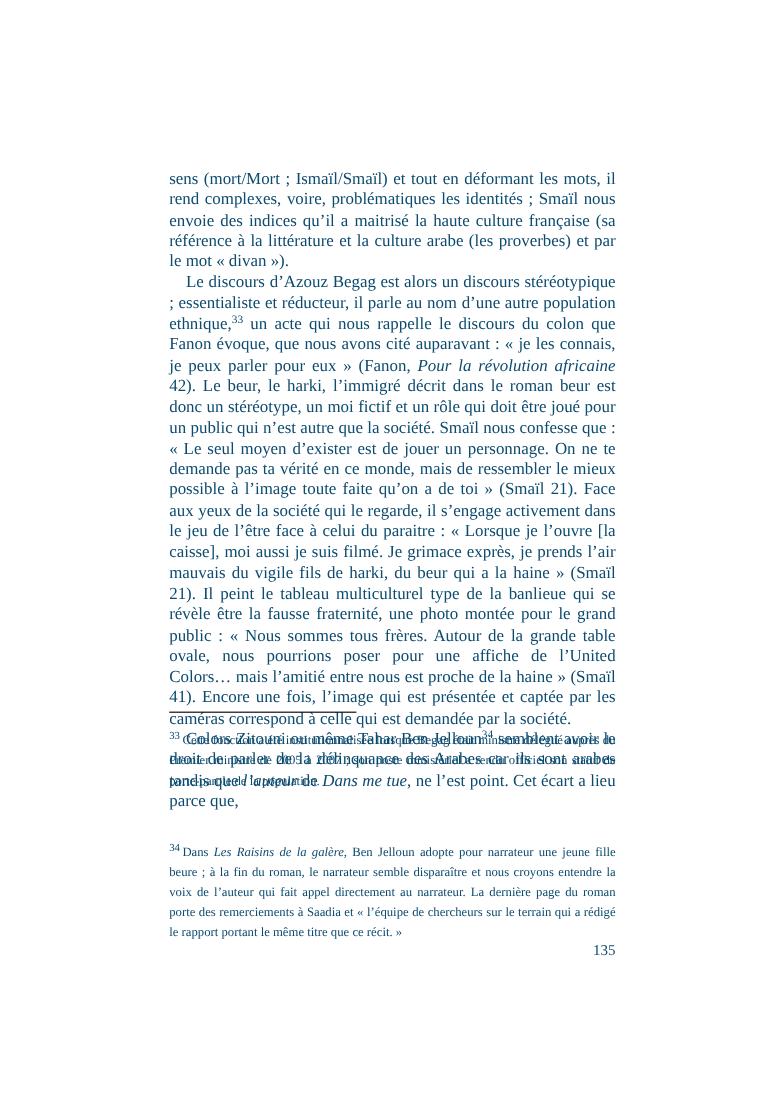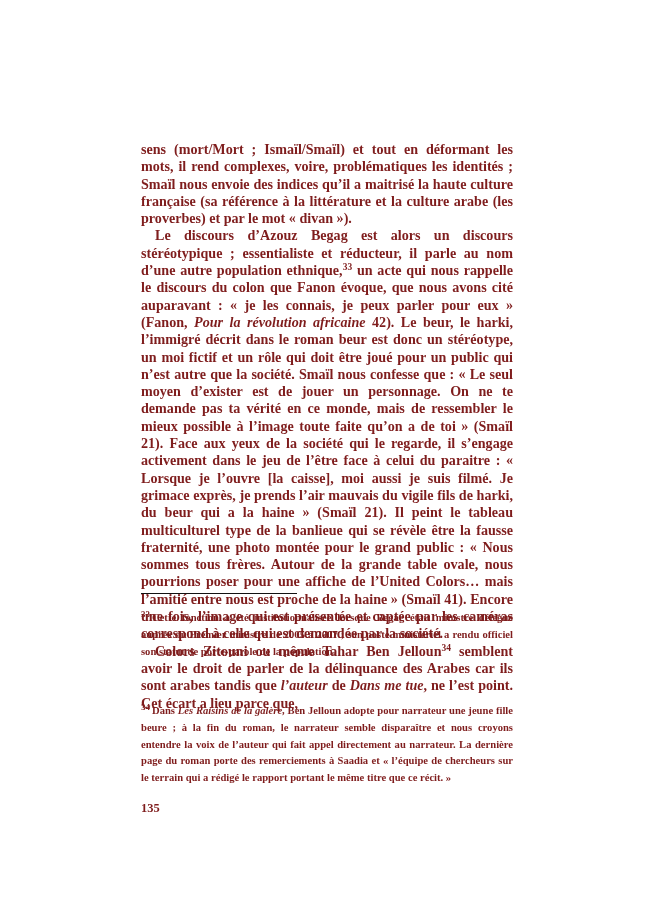--- a/index.html
+++ b/index.html
@@ -1,19 +1,19 @@
 <!DOCTYPE html>
 <html><head>
 <meta charset="utf-8">
 <style>
   html, body { margin: 0; padding: 0; background: #ffffff; }
   body { width: 650px; height: 920px; position: relative; overflow: hidden; }
   .page {
     position: absolute; left: 141px; top: 141px; width: 372px;
-    font-family: "Liberation Serif", serif; color: #7f1d1d; font-weight: bold;
+    font-family: "Liberation Serif", serif; color: #0c4a6e;
   }
   .body-text {
     font-size: 14.1px; line-height: 17.3px; text-align: justify;
     hyphens: none;
   }
   .body-text p { margin: 0; }
   .body-text p.indent { text-indent: 14px; }
   sup.fnref { font-size: 9.5px; vertical-align: 0; position: relative; top: -5px; line-height: 0; }
   .rule {
     position: absolute; left: 0; top: 452px; width: 156px; height: 0;
@@ -21,22 +21,22 @@
   }
   .footnote {
     position: absolute; left: 0; width: 372px;
     font-size: 10.6px; line-height: 16.8px; text-align: justify;
   }
   .footnote p { margin: 0; }
   .fn33 { top: 469px; }
   .fn34 { top: 562px; }
   sup.fnnum { font-size: 9px; vertical-align: 0; position: relative; top: -4px; line-height: 0; margin-right: 2px; }
   .page-number {
-    position: absolute; left: 0; width: 372px; top: 660px;
-    text-align: left; font-size: 12.5px;
+    position: absolute; left: 0; width: 372px; top: 644px;
+    text-align: right; font-size: 12.5px;
   }
   i { font-style: italic; }
 </style>
 </head>
 <body>
 
 <div class="page">
   <div class="body-text">
     <p>
       <span>sens (mort/Mort ; Ismaïl/Smaïl) et tout en déformant les mots, il rend complexes, voire, problématiques les identités ; Smaïl nous envoie des indices qu’il a maitrisé la haute culture française (sa référence à la littérature et la culture arabe (les proverbes) et par le mot « divan »).</span>

